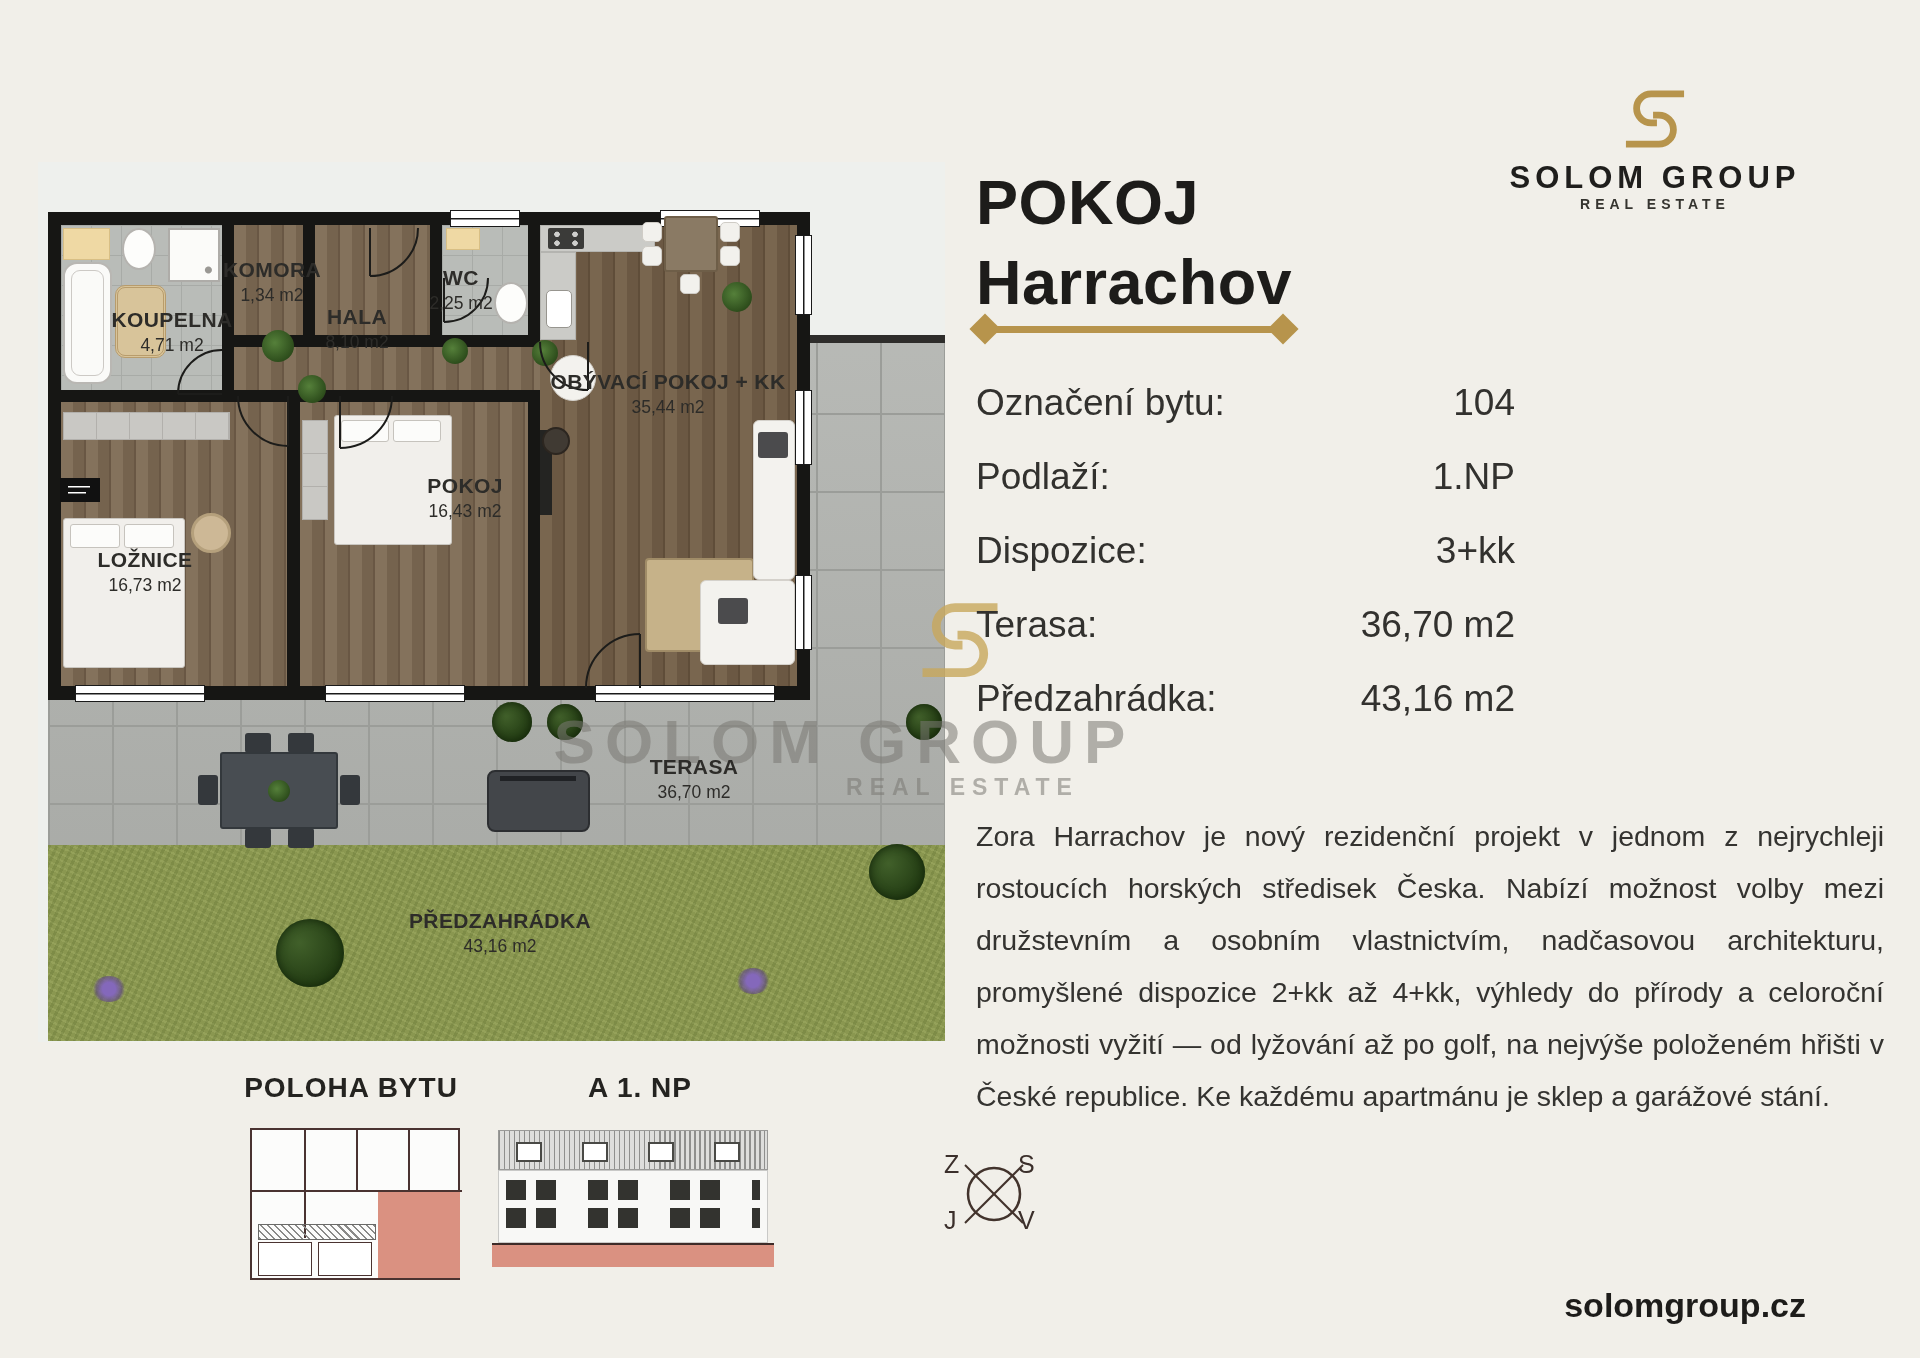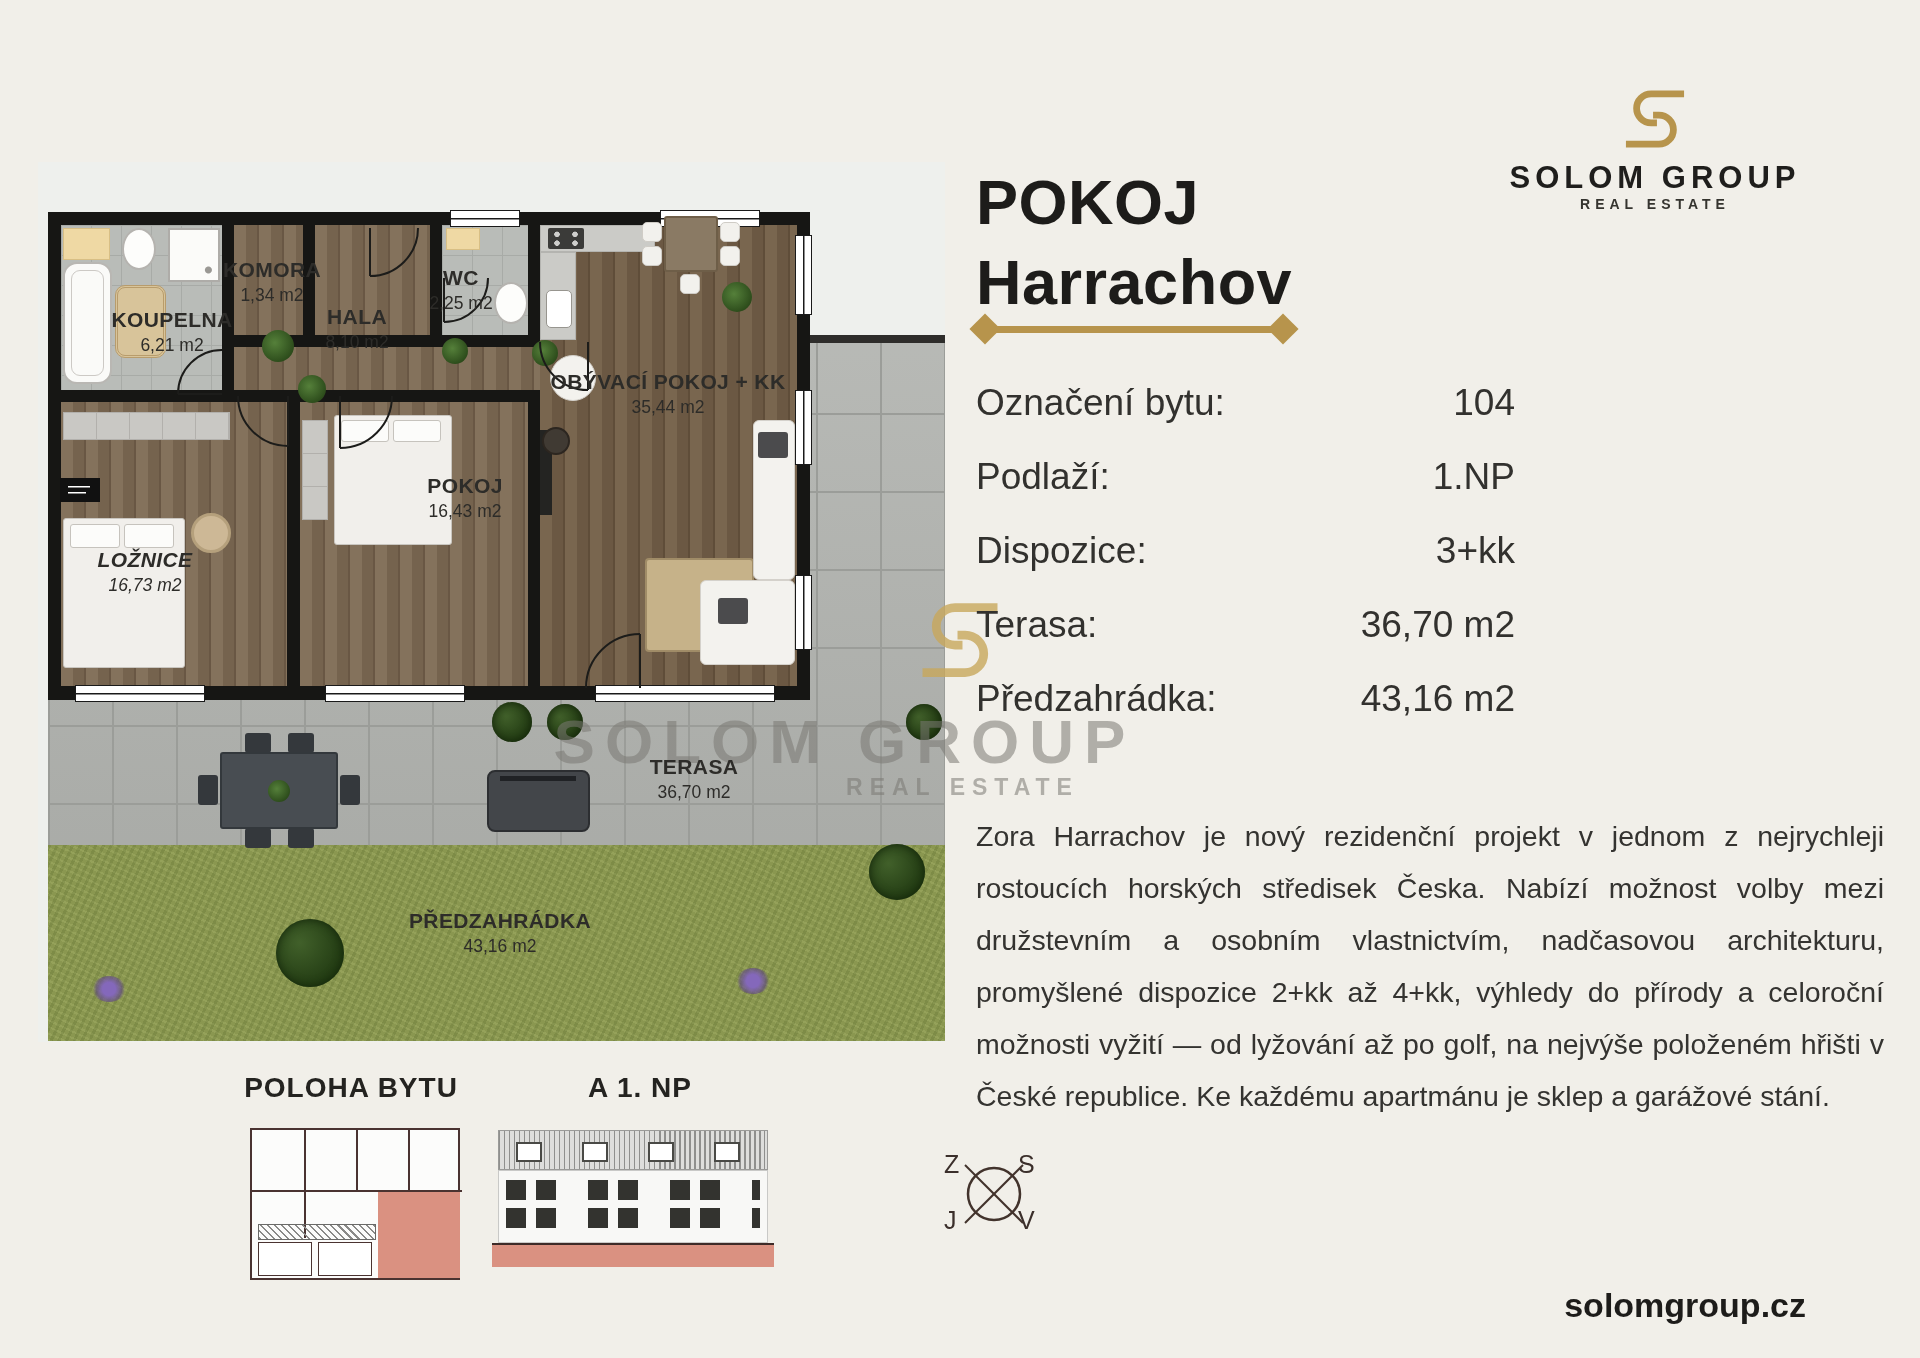--- a/index.html
+++ b/index.html
@@ -208,21 +208,21 @@
         <line x1="588" y1="342" x2="588" y2="390"></line>
       <path d="M444,322 A44,44 0 0 0 488,278"></path>
         <line x1="444" y1="278" x2="444" y2="322"></line>
       <path d="M640,634 A54,54 0 0 0 586,688"></path>
         <line x1="640" y1="688" x2="640" y2="634"></line>
     </g>
   </svg>
 
   <div class="abs room-label" style="left:172px;top:332px;">
     <span class="lbl-name">KOUPELNA</span>
-    <span class="lbl-area">6,21 m2</span>
+    <span class="lbl-area">4,71 m2</span>
   </div>
   <div class="abs room-label" style="left:272px;top:282px;">
     <span class="lbl-name">KOMORA</span>
     <span class="lbl-area">1,34 m2</span>
   </div>
   <div class="abs room-label" style="left:357px;top:329px;">
     <span class="lbl-name">HALA</span>
     <span class="lbl-area">8,10 m2</span>
   </div>
   <div class="abs room-label" style="left:461px;top:290px;">
@@ -230,21 +230,21 @@
     <span class="lbl-area">2,25 m2</span>
   </div>
   <div class="abs room-label" style="left:668px;top:394px;">
     <span class="lbl-name">OBÝVACÍ POKOJ + KK</span>
     <span class="lbl-area">35,44 m2</span>
   </div>
   <div class="abs room-label" style="left:465px;top:498px;">
     <span class="lbl-name">POKOJ</span>
     <span class="lbl-area">16,43 m2</span>
   </div>
-  <div class="abs room-label" style="left:145px;top:572px;font-style:italic;">
+  <div class="abs room-label" style="left:145px;top:572px;">
     <span class="lbl-name">LOŽNICE</span>
     <span class="lbl-area">16,73 m2</span>
   </div>
   <div class="abs room-label" style="left:694px;top:779px;">
     <span class="lbl-name">TERASA</span>
     <span class="lbl-area">36,70 m2</span>
   </div>
   <div class="abs room-label" style="left:500px;top:933px;">
     <span class="lbl-name">PŘEDZAHRÁDKA</span>
     <span class="lbl-area">43,16 m2</span>

